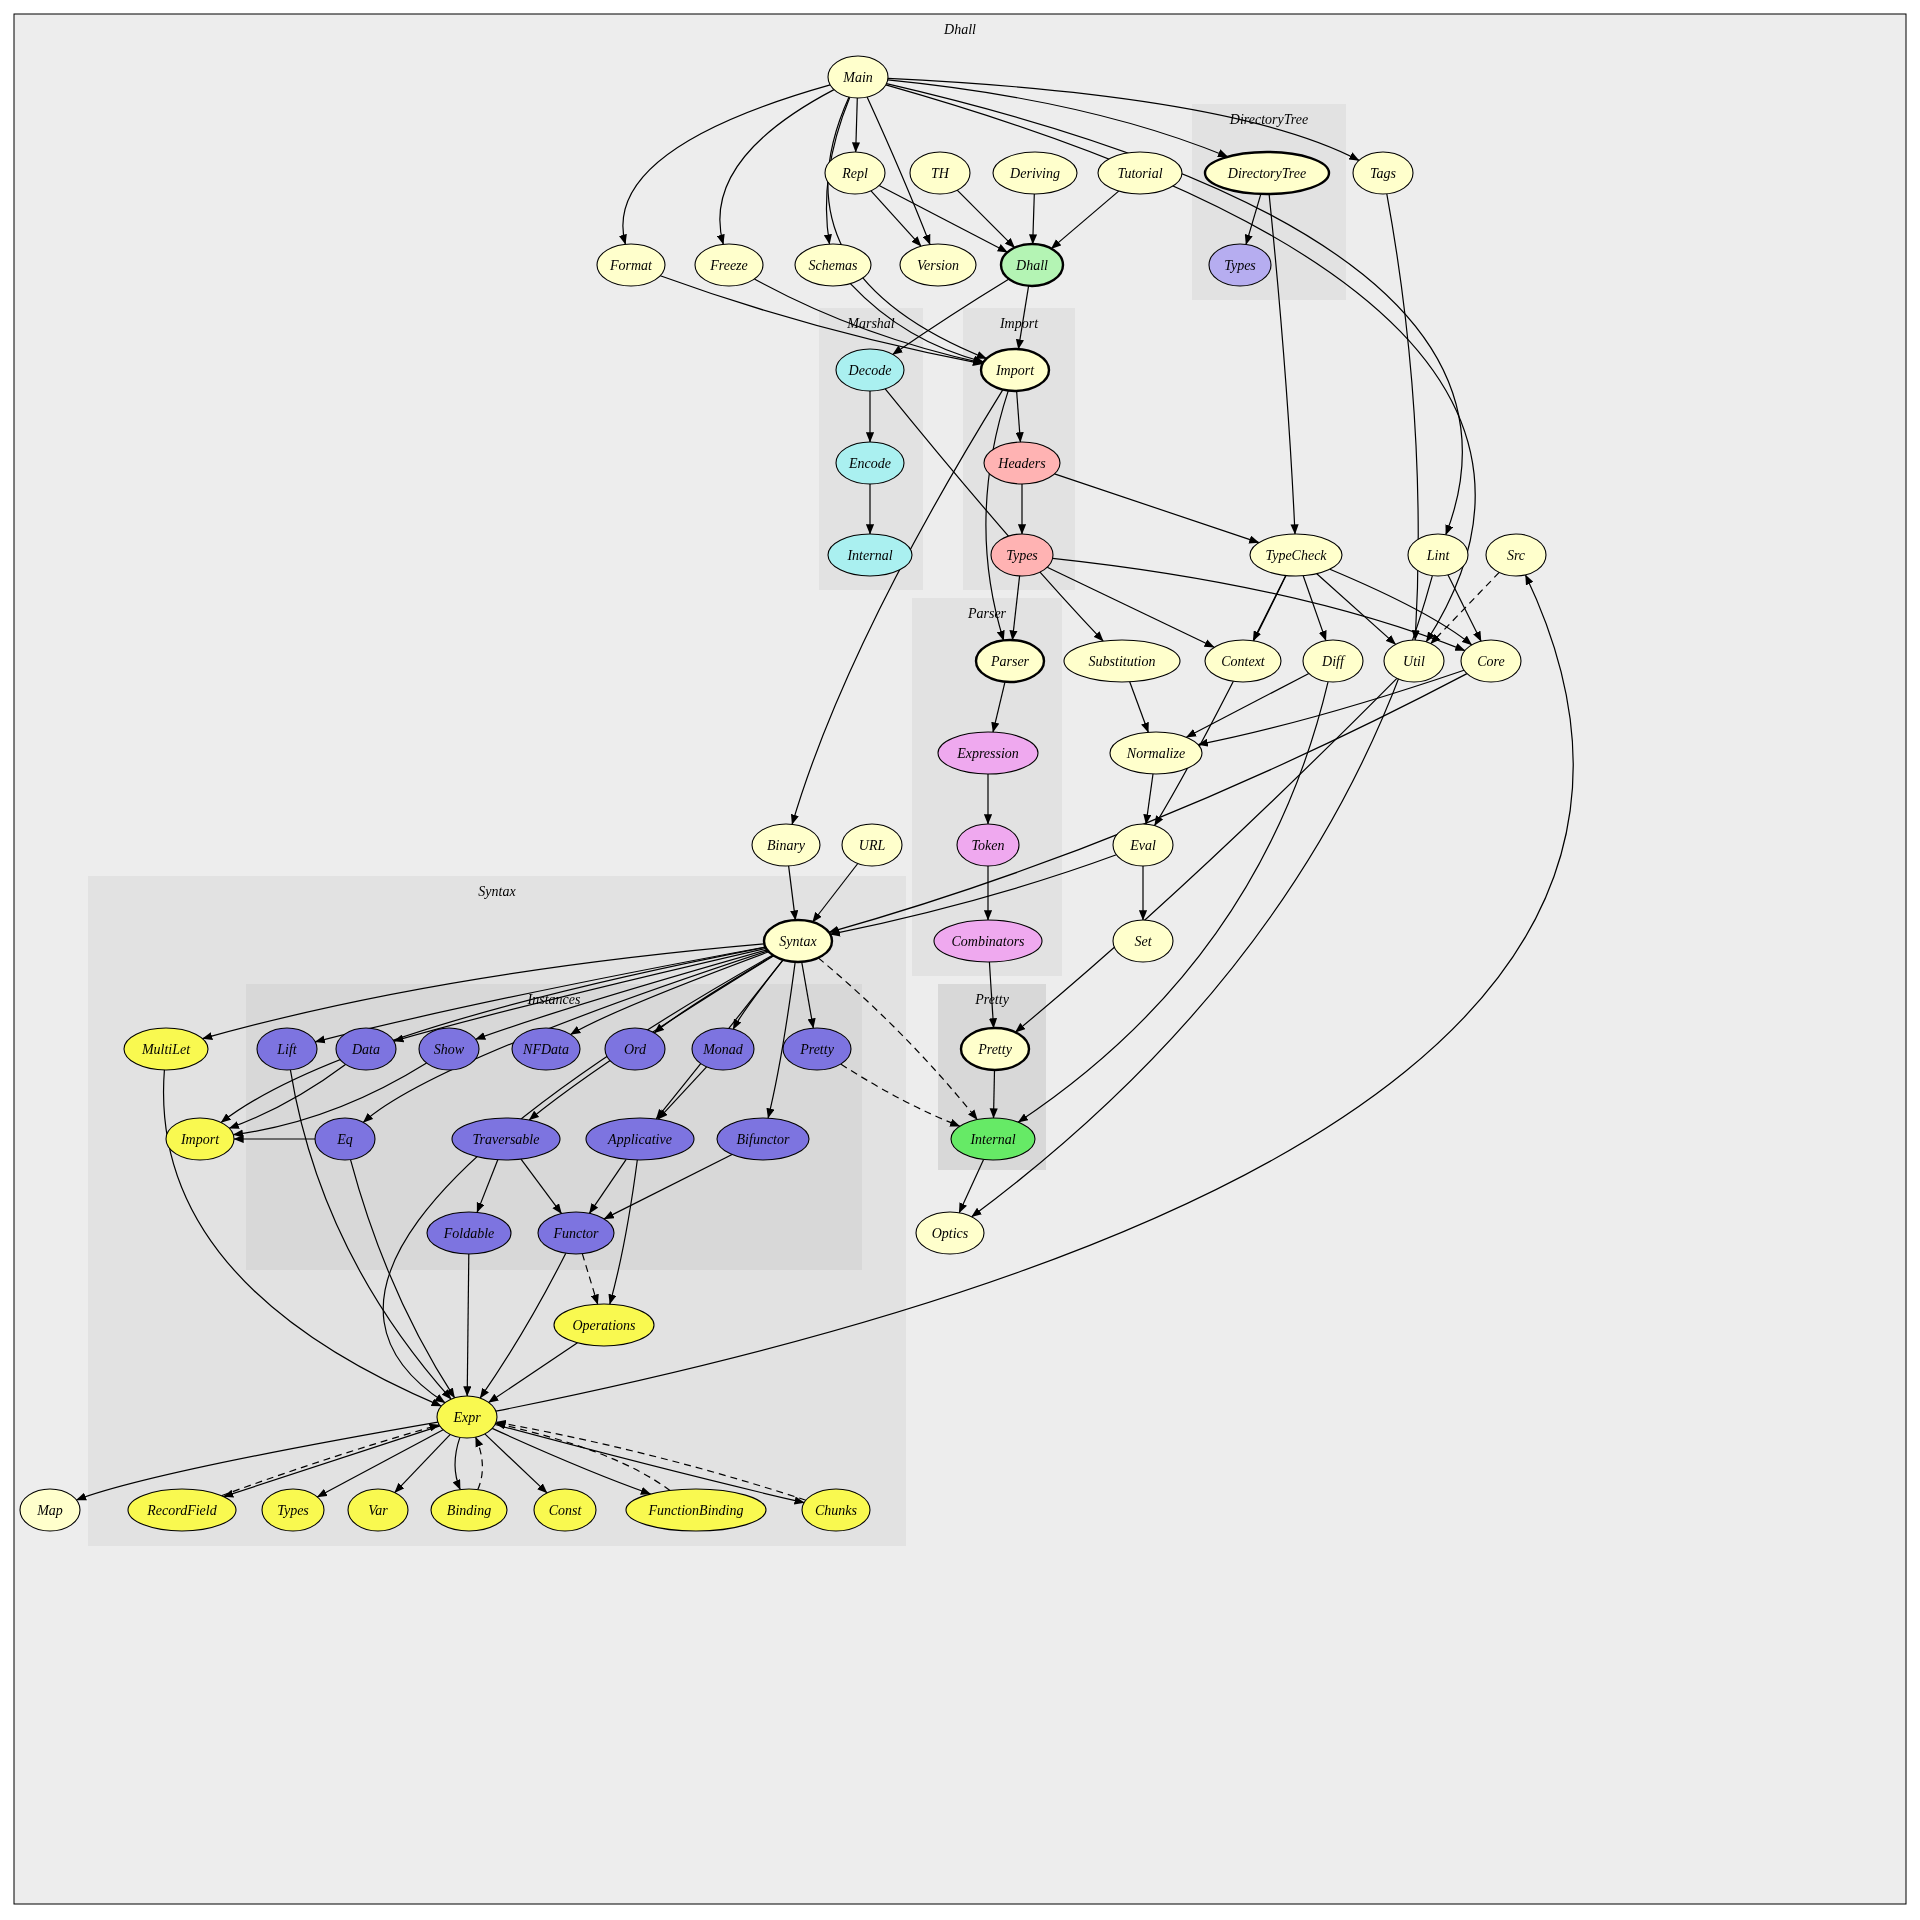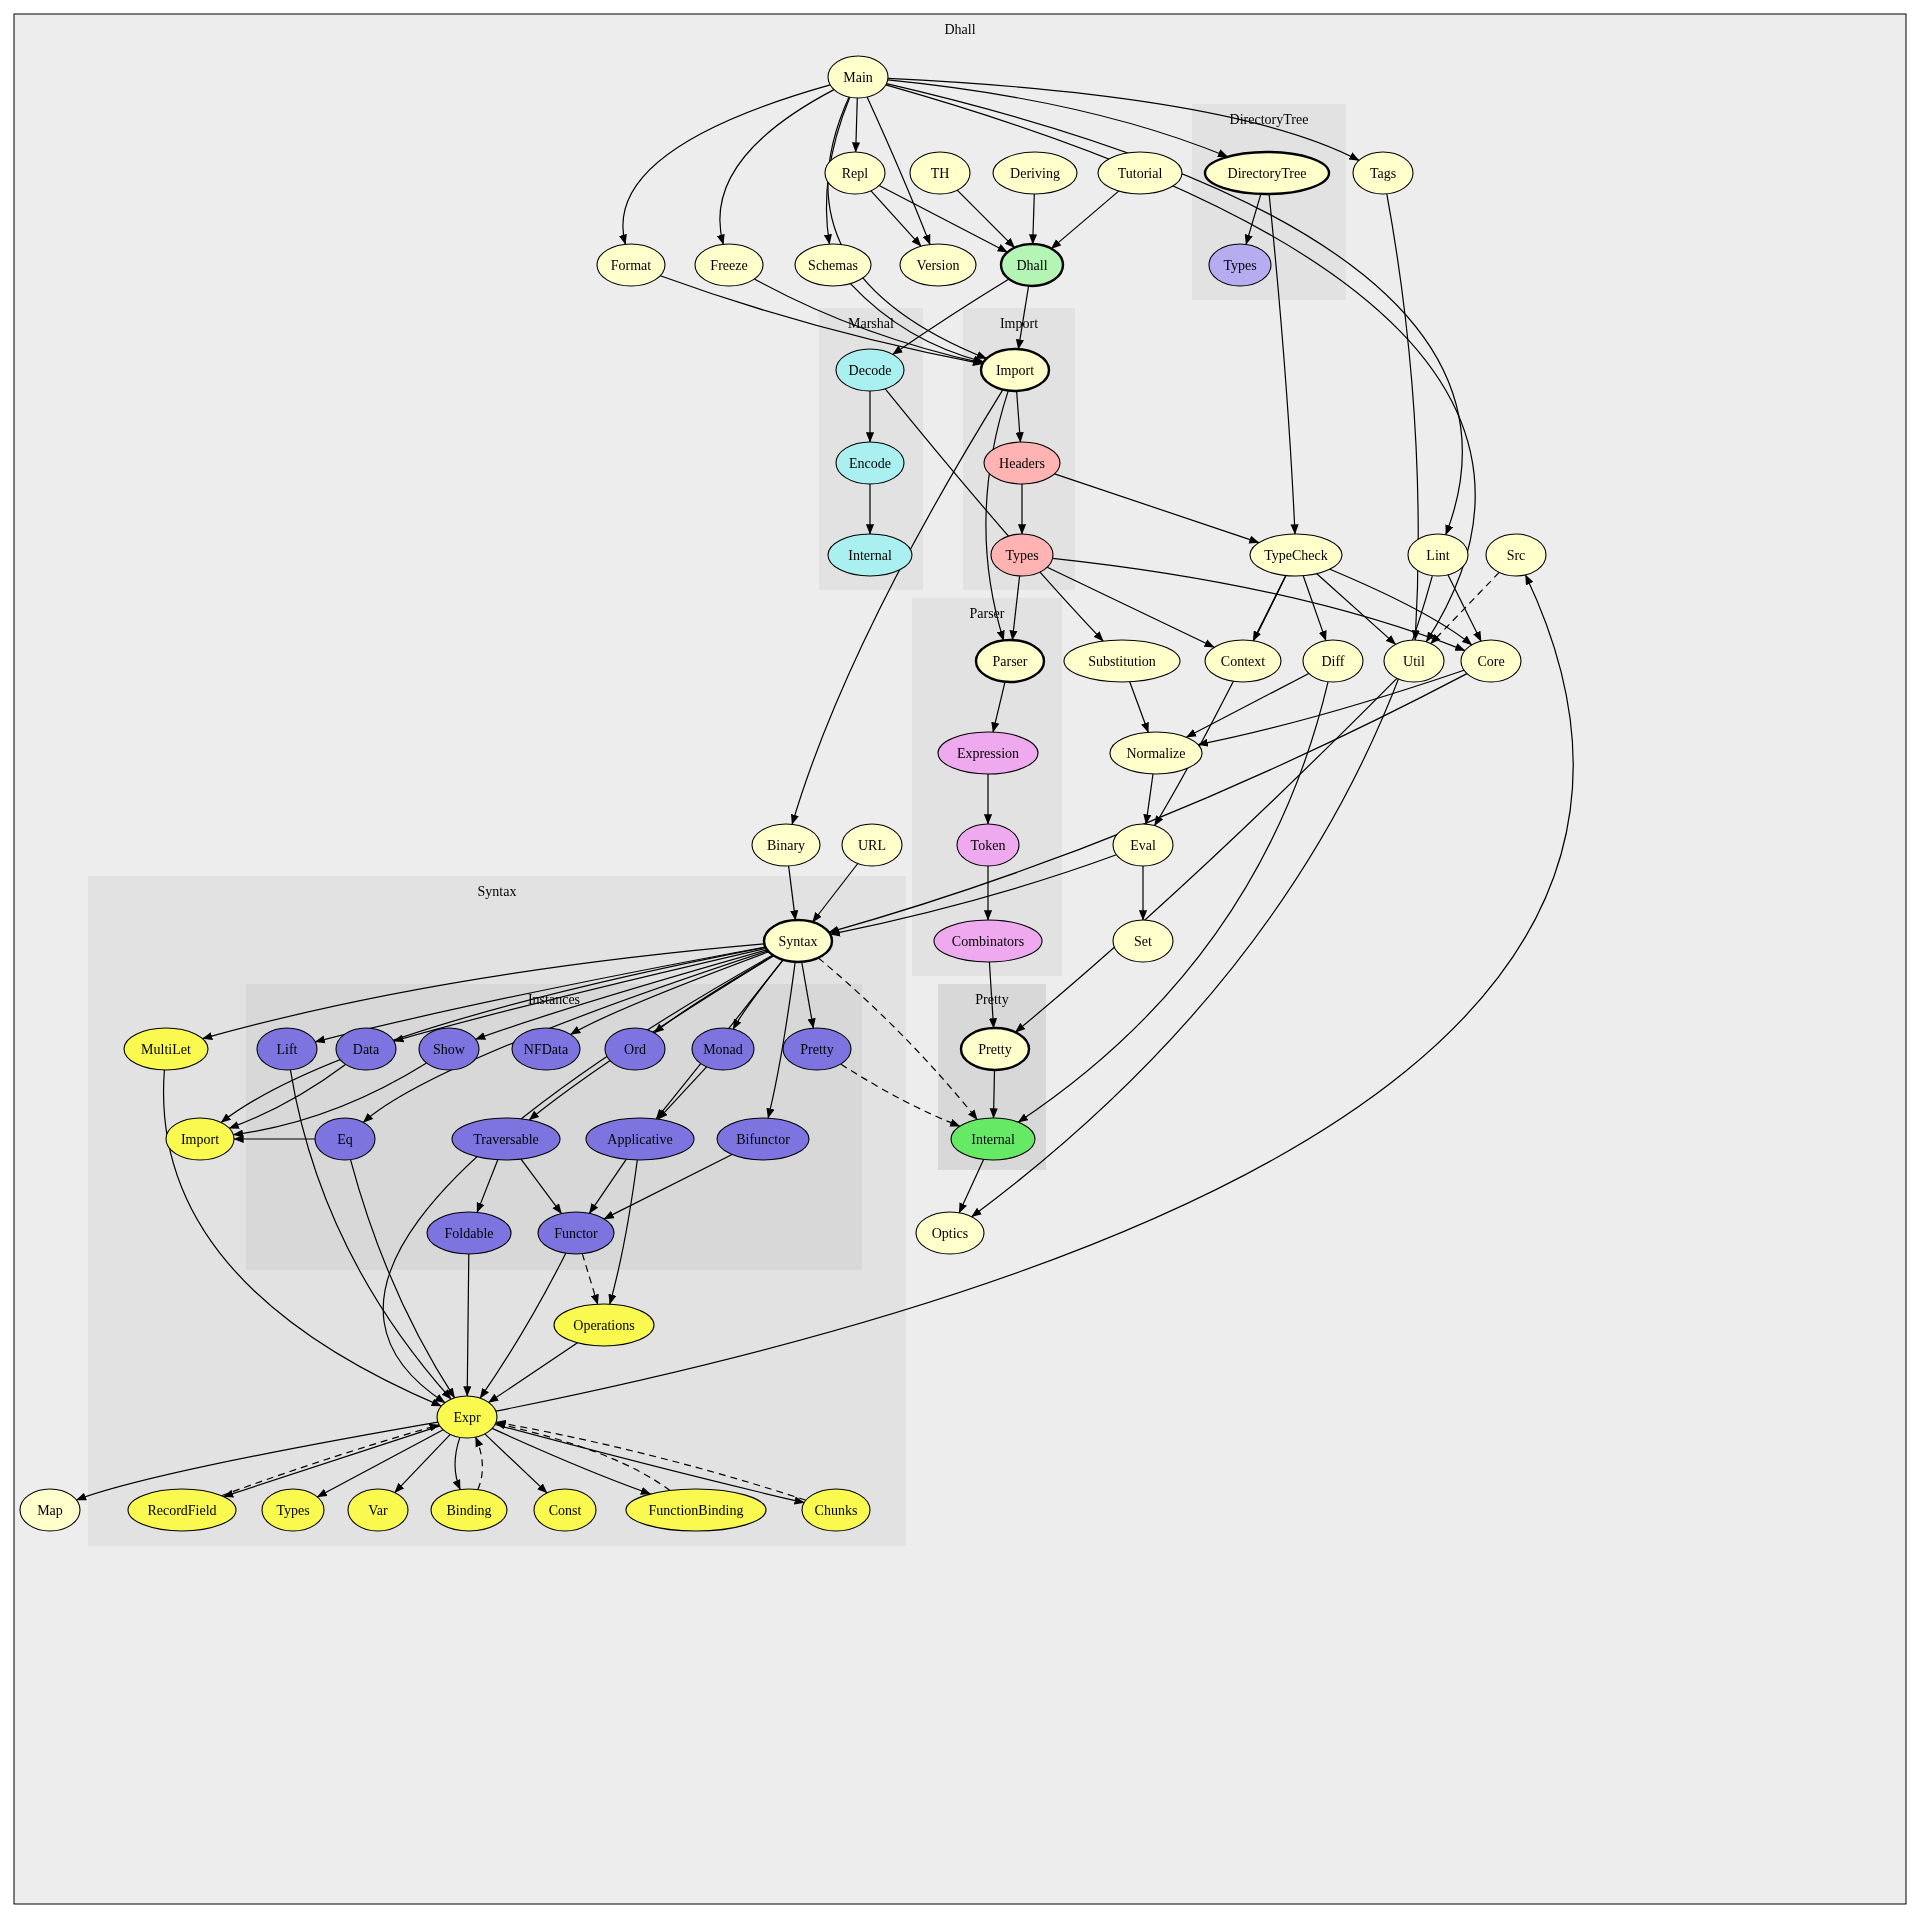--- a/index.html
+++ b/index.html
@@ -1,16 +1,16 @@
 <!DOCTYPE html>
 <html><head>
 <meta charset="utf-8">
 <style>
   html,body{margin:0;padding:0;background:#ffffff;}
-  #stage{width:1920px;height:1920px;position:relative;}
+  #stage{width:1920px;height:1920px;position:relative;font-style:italic;}
   svg{display:block;}
   svg text{font-family:"Liberation Serif", serif;font-size:14px;fill:#000;text-anchor:middle;}
   svg .cluster-label{font-size:14px;}
   svg .edge{fill:none;stroke:#000;stroke-width:1.2px;}
   svg .edge.dashed{stroke-dasharray:7 5;}
   svg ellipse{stroke:#000;}
 </style>
 </head>
 <body>
 

